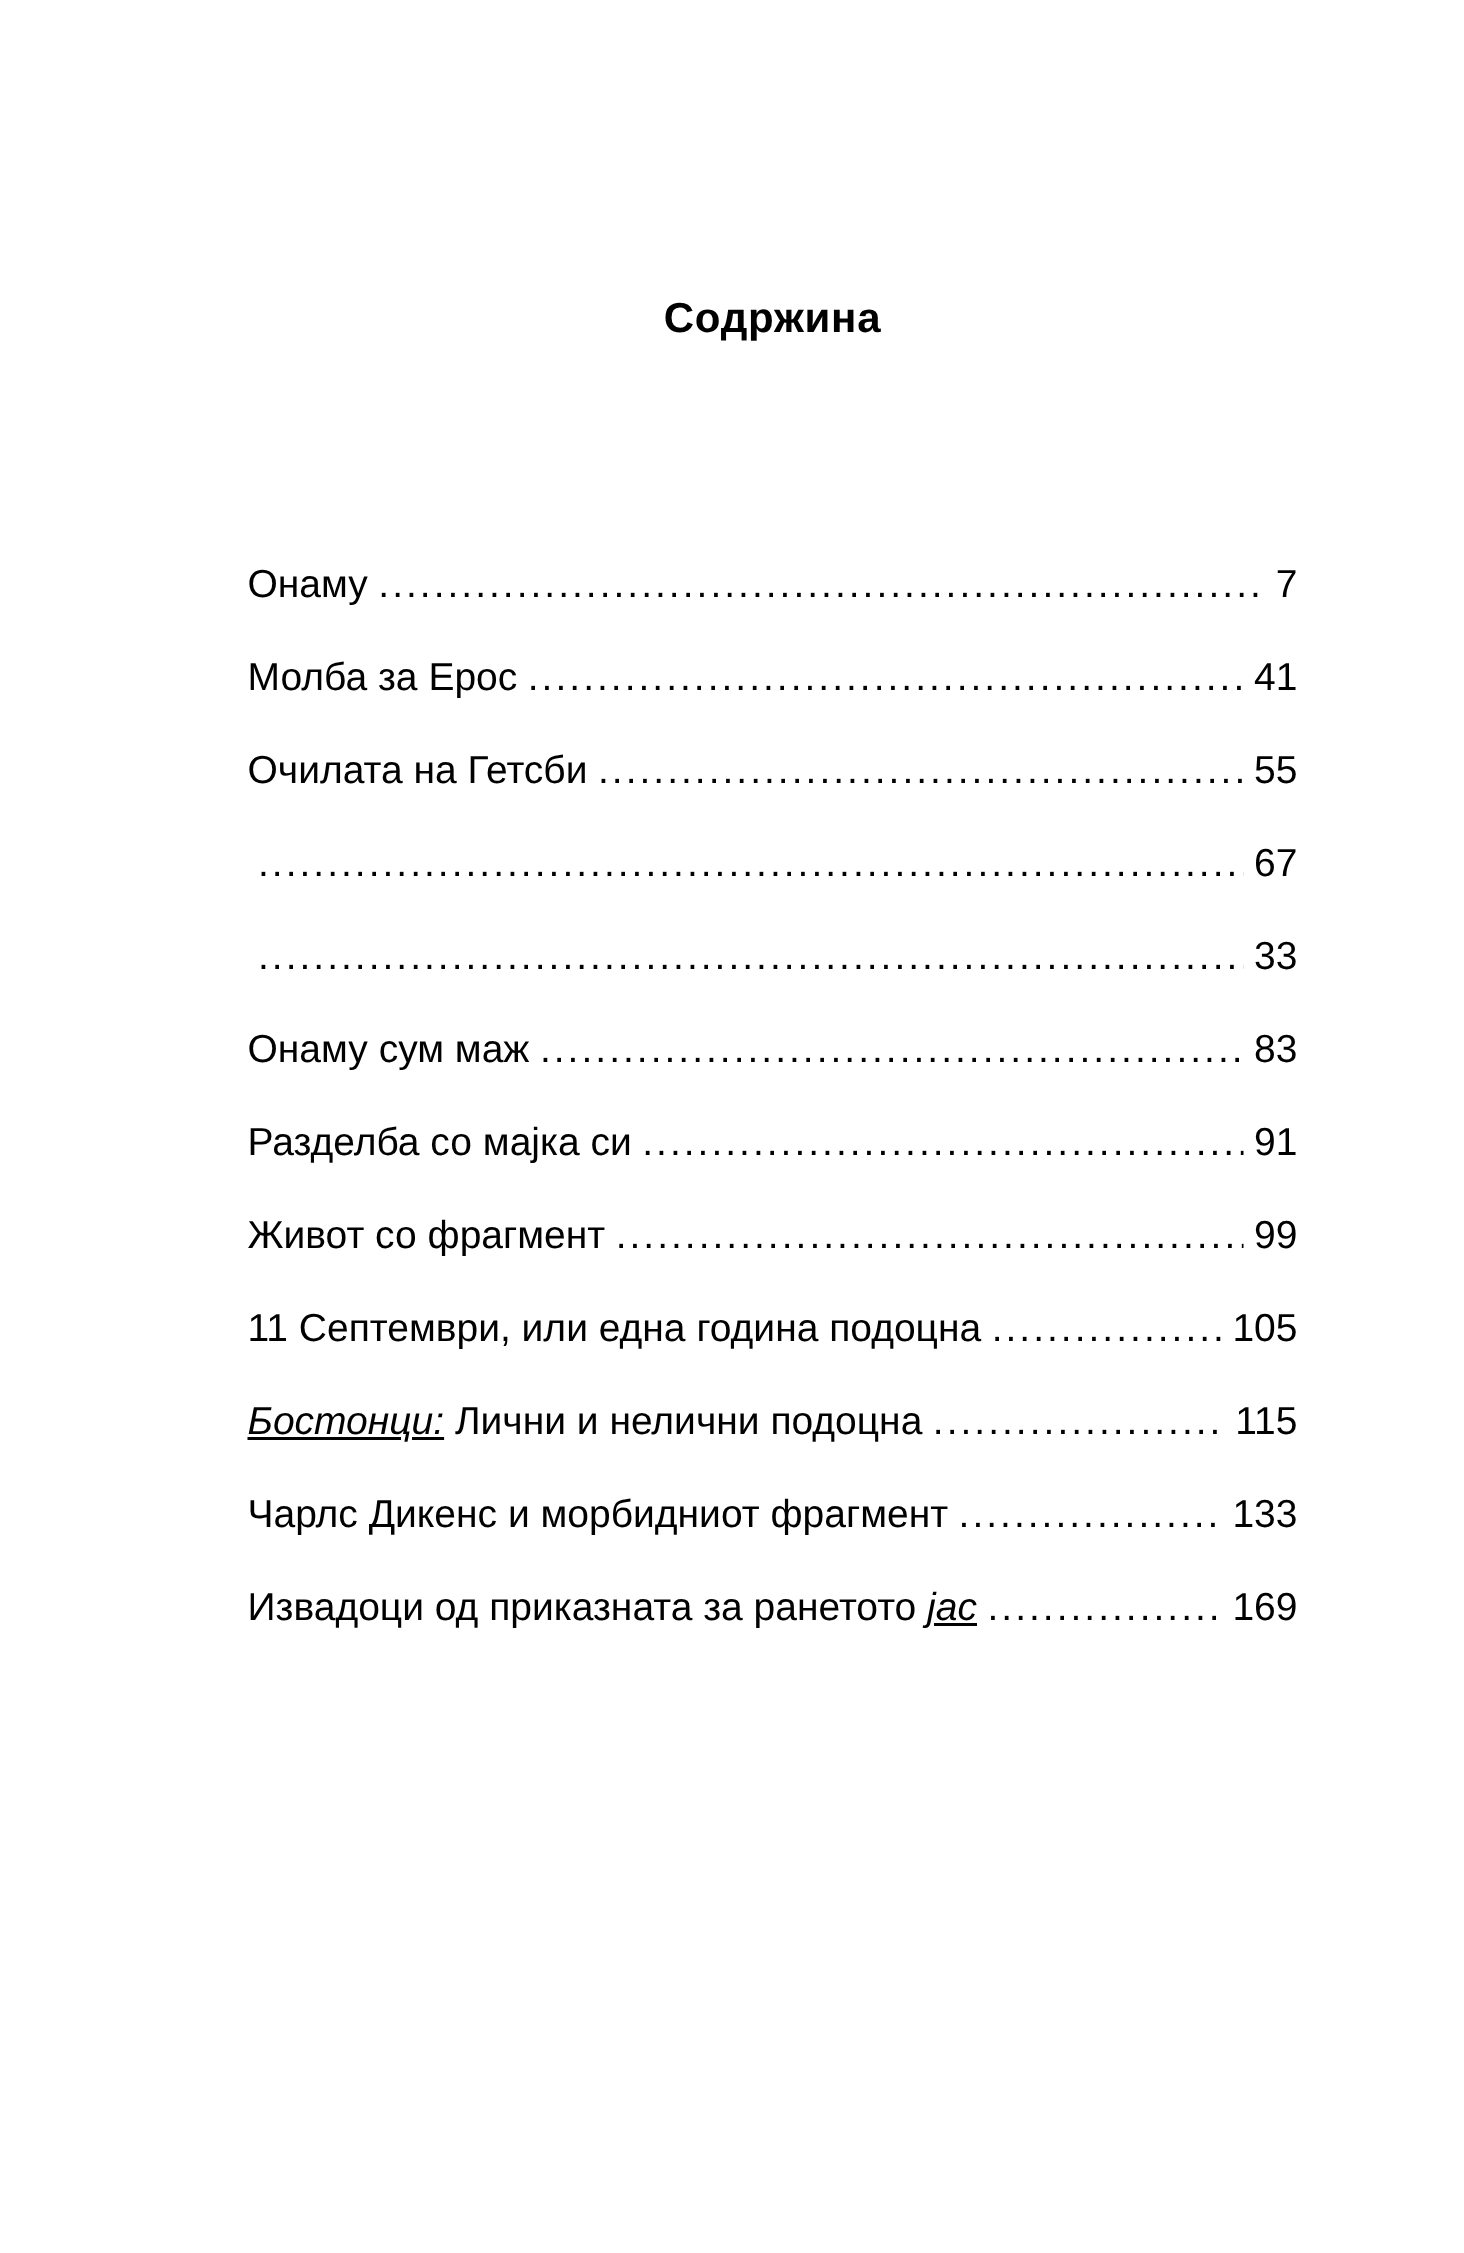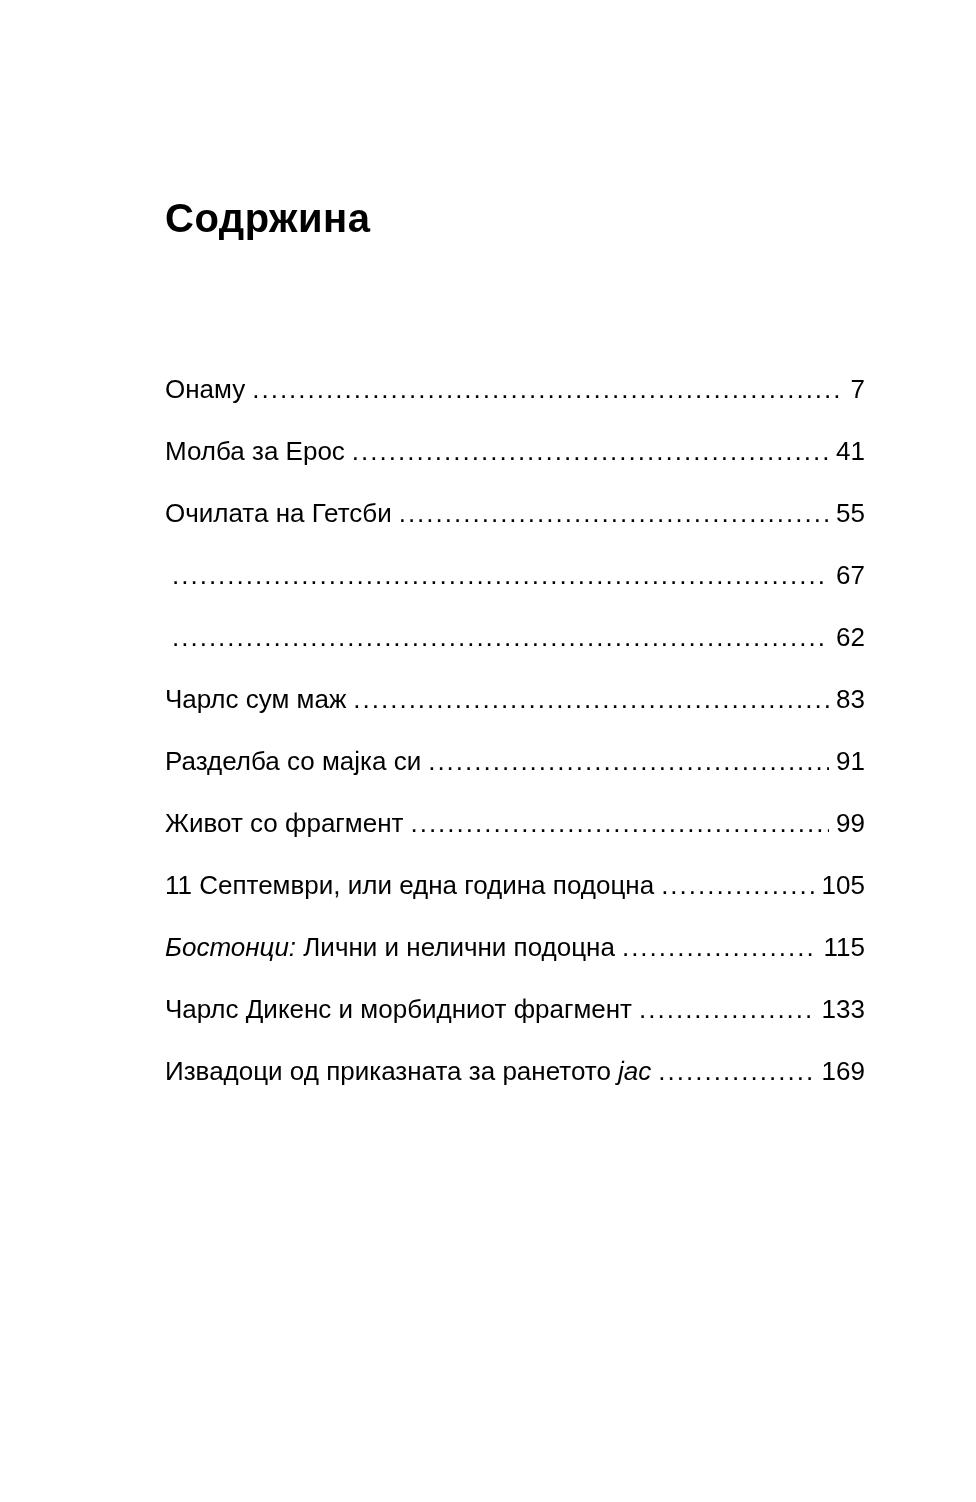--- a/index.html
+++ b/index.html
@@ -13,22 +13,22 @@
     color: #000000;
     font-family: "Liberation Sans", sans-serif;
     position: relative;
     overflow: hidden;
   }
   .page-title {
     position: absolute;
     top: 196px;
     left: 165px;
     width: 700px;
-    text-align: left;
-    font-size: 40px;
+    text-align: center;
+    font-size: 28px;
     font-weight: bold;
     letter-spacing: 0.5px;
   }
   .toc {
     position: absolute;
     top: 372px;
     left: 165px;
     width: 700px;
   }
   .toc-row {
@@ -38,20 +38,21 @@
     line-height: 34px;
     margin-bottom: 28px;
     font-size: 26px;
     white-space: nowrap;
   }
   .toc-row .entry-title {
     flex: 0 0 auto;
   }
   .toc-row .entry-title .seg-italic {
     font-style: italic;
+    text-decoration: underline;
   }
   .toc-row .dot-leader {
     flex: 1 1 auto;
     overflow: hidden;
     margin-left: 7px;
     margin-right: 7px;
     letter-spacing: 2px;
     min-width: 0;
   }
   .toc-row .page-number {
@@ -83,25 +84,25 @@
     <span class="page-number">55</span>
   </div>
 
   <div class="toc-row">
     <span class="dot-leader">........................................................................................................................................................................................................</span>
     <span class="page-number">67</span>
   </div>
 
   <div class="toc-row">
     <span class="dot-leader">........................................................................................................................................................................................................</span>
-    <span class="page-number">62</span>
+    <span class="page-number">33</span>
   </div>
 
   <div class="toc-row">
-    <span class="entry-title"><span class="seg">Чарлс сум маж</span></span>
+    <span class="entry-title"><span class="seg">Онаму сум маж</span></span>
     <span class="dot-leader">........................................................................................................................................................................................................</span>
     <span class="page-number">83</span>
   </div>
 
   <div class="toc-row">
     <span class="entry-title"><span class="seg">Разделба со мајка си</span></span>
     <span class="dot-leader">........................................................................................................................................................................................................</span>
     <span class="page-number">91</span>
   </div>
 

